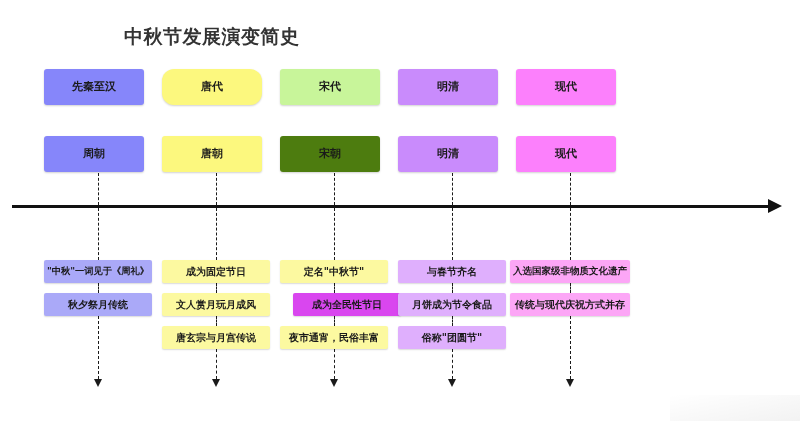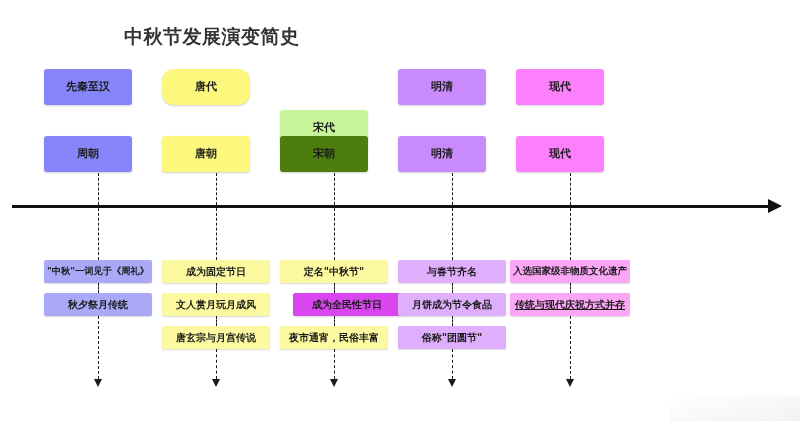--- a/index.html
+++ b/index.html
@@ -42,21 +42,21 @@
     align-items: center;
     justify-content: center;
     text-align: center;
     color: #1a1a1a;
     box-shadow: 0 1px 2px rgba(0,0,0,0.18);
     line-height: 1.15;
     white-space: nowrap;
   }
 
   .era-box {
-    width: 88px;
+    width: 100px;
     height: 36px;
     font-size: 11px;
     font-weight: bold;
   }
 
   .detail-box {
     width: 108px;
     height: 23px;
     font-size: 10px;
     font-weight: bold;
@@ -125,21 +125,21 @@
 <div id="canvas">
 
   <div id="title">中秋节发展演变简史</div>
 
   <div class="box era-box" style="left: 44px; top: 69px; background: rgb(134, 134, 250);">
     <span>先秦至汉</span>
   </div>
   <div class="box era-box" style="left: 162px; top: 69px; background: rgb(252, 248, 126); border-radius: 12px;">
     <span>唐代</span>
   </div>
-  <div class="box era-box" style="left: 280px; top: 69px; background: rgb(200, 245, 154); margin-top: 41px;">
+  <div class="box era-box" style="left: 280px; top: 69px; background: rgb(200, 245, 154);">
     <span>宋代</span>
   </div>
   <div class="box era-box" style="left: 398px; top: 69px; background: rgb(201, 139, 252);">
     <span>明清</span>
   </div>
   <div class="box era-box" style="left: 516px; top: 69px; background: rgb(252, 128, 252);">
     <span>现代</span>
   </div>
 
   <div class="box era-box" style="left: 162px; top: 136px; background: rgb(252, 248, 126);">
@@ -228,18 +228,18 @@
   <div class="box detail-box" style="left: 398px; top: 293px; background: rgb(223, 175, 253); text-align: right;">
     <span>月饼成为节令食品</span>
   </div>
   <div class="box detail-box" style="left: 398px; top: 326px; background: rgb(223, 175, 253);">
     <span>俗称"团圆节"</span>
   </div>
 
   <div class="box detail-box wide" style="left: 510px; top: 260px; background: rgb(252, 166, 246);">
     <span style="font-size: 9.5px;">入选国家级非物质文化遗产</span>
   </div>
-  <div class="box detail-box wide" style="left: 510px; top: 293px; background: rgb(252, 166, 246); text-decoration: underline;">
+  <div class="box detail-box wide" style="left: 510px; top: 293px; background: rgb(252, 166, 246);">
     <span>传统与现代庆祝方式并存</span>
   </div>
 
   <div id="page-shadow"></div>
 </div>
 
 </body></html>

